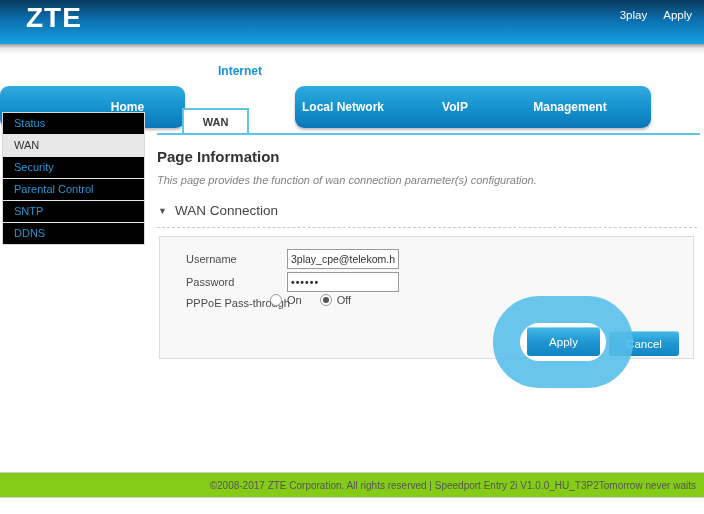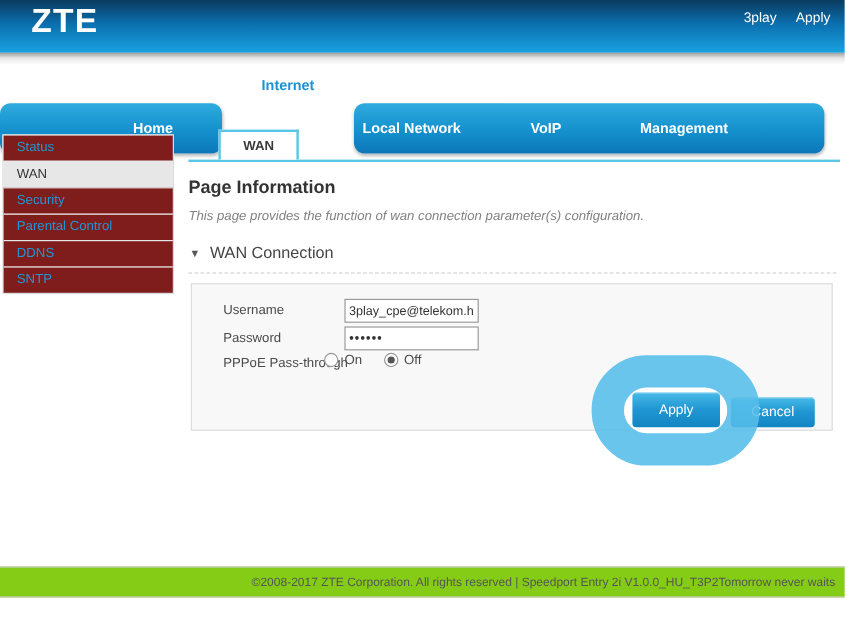--- a/index.html
+++ b/index.html
@@ -28,35 +28,35 @@
   }
   
   .nav{position:absolute;left:0;top:50px;width:704px;height:42px;}
   .nav-pill{
     position:absolute;top:0;height:42px;border-radius:9px;
     background:linear-gradient(180deg,#2fabdf 0%,#1490cd 55%,#0c76b9 100%);
     box-shadow:0 2px 3px rgba(0,0,0,.28);
     margin-top:36px;
   }
   .nav-home{left:0;width:185px;display:flex;align-items:center;justify-content:center;padding-left:70px;box-sizing:border-box;}
-  .nav-rest{left:295px;width:356px;padding-left:36px;}
+  .nav-rest{left:295px;width:356px;}
   .nav-label{color:#fff;font-size:12px;font-weight:bold;white-space:nowrap;}
   .nav-rest .nav-label{position:absolute;top:50%;transform:translate(-50%,-50%);}
   .nav-active-label{
     position:absolute;left:240px;top:50%;transform:translate(-50%,-50%);
     color:#1a93d6;font-size:12px;font-weight:bold;cursor:pointer;
   }
   
   .sidebar{
     position:absolute;left:2px;top:112px;width:141px;background:#fff;
     border:1px solid #d9d9d9;
   }
   .side-item{
     height:21px;line-height:21px;padding-left:11px;font-size:11px;
-    color:#2196d3;cursor:pointer;border-top:1px solid #e7e7e7;background:#7f1d1d;
+    color:#2196d3;cursor:pointer;border-top:1px solid #e7e7e7;background:#000000;
   }
   .side-item:first-child{border-top:none;}
   .side-item.active{background:#e7e7e7;color:#333;}
   
   .tabstrip{
     position:absolute;left:157px;top:108px;width:543px;height:25px;
     border-bottom:2px solid #5bc6e7;
   }
   .subtab{
     position:absolute;left:25px;top:0;width:63px;height:23px;background:#fff;
@@ -134,22 +134,22 @@
     <span class="nav-label" style="left:160px;">VoIP</span>
     <span class="nav-label" style="left:275px;">Management</span>
   </div>
 </div>
 
 <div class="sidebar">
   <div class="side-item">Status</div>
   <div class="side-item active">WAN</div>
   <div class="side-item">Security</div>
   <div class="side-item">Parental Control</div>
+  <div class="side-item">SNTP</div>
   <div class="side-item">DDNS</div>
-  <div class="side-item">SNTP</div>
 </div>
 
 <div class="tabstrip">
   <div class="subtab">WAN</div>
 </div>
 
 <div class="page-title">Page Information</div>
 <div class="page-desc">This page provides the function of wan connection parameter(s) configuration.</div>
 
 <div class="section-hdr">

